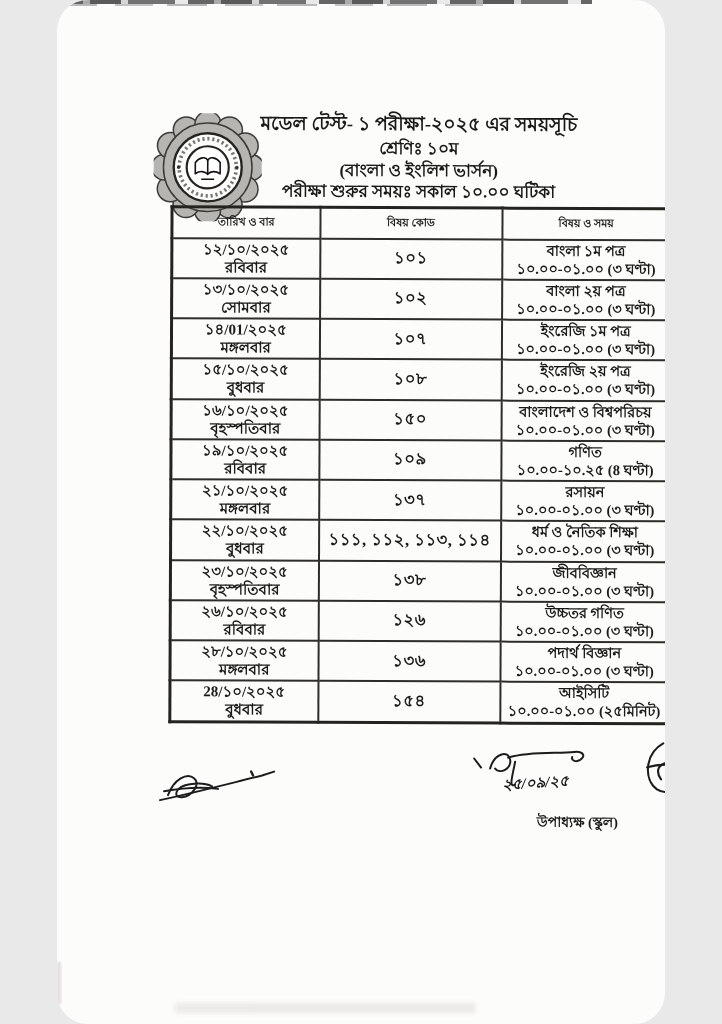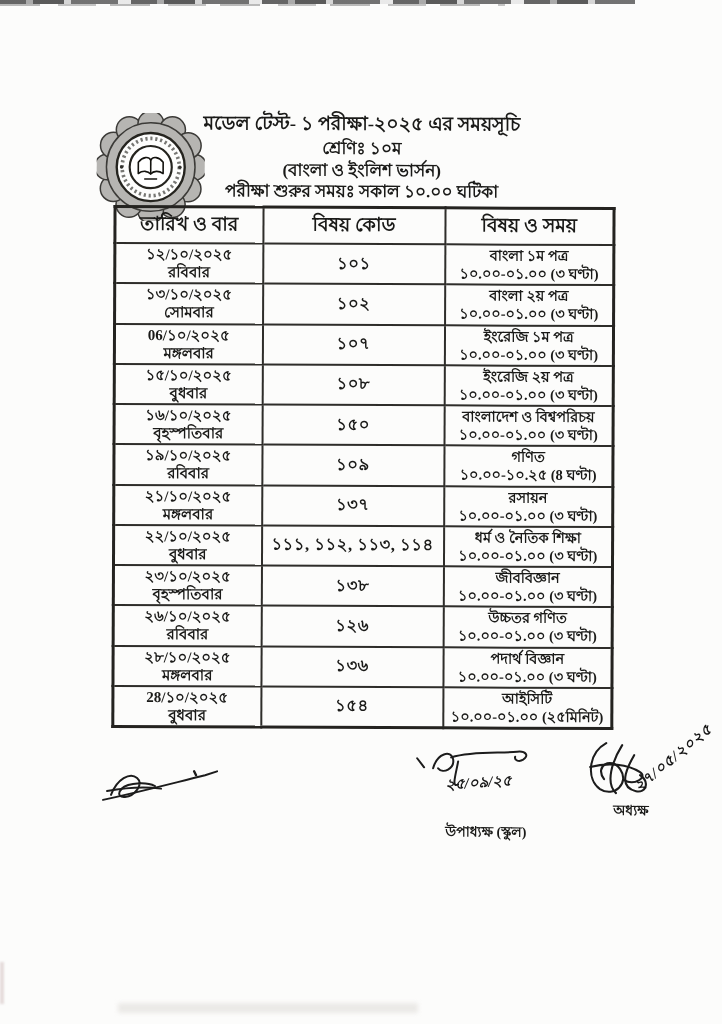--- a/index.html
+++ b/index.html
@@ -1,23 +1,24 @@
 <!DOCTYPE html>
 <html><head>
 <meta charset="utf-8">
 <style>
   html,body{margin:0;padding:0;background:#e9e9e9;}
   .page{
     position:relative;
-    width:722px;height:1024px;
+    width:608px;height:1024px;
     margin:0 auto;
     background:#fcfcfb;
     overflow:hidden;
     font-family:"Liberation Serif","DejaVu Serif",serif;
     color:#1a1a18;
+    border-radius:31px;
   }
   
   .scan-strip{
     position:absolute;left:0;top:0;height:4px;width:88%;
     background:repeating-linear-gradient(90deg,
       #4b4b4b 0 26px,#9c9c9c 26px 33px,#3e3e3e 33px 64px,
       #cfcfcf 64px 71px,#5a5a5a 71px 118px,#e6e6e6 118px 131px);
     opacity:.85;
   }
   .scan-strip2{
@@ -52,21 +53,21 @@
   table.schedule col.c1{width:148px;}
   table.schedule col.c2{width:182px;}
   table.schedule col.c3{width:169px;}
   table.schedule th,table.schedule td{
     border:2px solid #2e2d2a;
     padding:1px 2px;
     vertical-align:middle;
   }
   table.schedule thead tr{height:31px;}
   table.schedule tbody tr{height:36.6px;}
-  table.schedule th{font-size:19px;font-weight:700;text-align:center;}
+  table.schedule th{font-size:11px;font-weight:700;text-align:center;}
   td.cell-date{text-align:center;font-size:15px;font-weight:600;line-height:1.2;margin-left:24px;}
   td.cell-code{text-align:center;font-size:16.5px;font-weight:700;letter-spacing:.5px;}
   td.cell-subj{text-align:center;font-size:14.5px;font-weight:600;line-height:1.25;font-family:Liberation Serif, serif;}
 
   .sig{position:absolute;text-align:center;}
   .sig .sigsvg{display:block;margin:0 auto;}
   .sig .siglabel{font-size:14px;font-weight:700;white-space:nowrap;}
   .sigdate{
     position:absolute;font-size:15px;font-weight:600;color:#161616;
     white-space:nowrap;font-style:italic;
@@ -159,21 +160,21 @@
             <td class="cell-code">
               <div>১০২</div>
             </td>
             <td class="cell-subj">
               <div>বাংলা ২য় পত্র</div>
               <div>১০.০০-০১.০০ (৩ ঘণ্টা)</div>
             </td>
           </tr>
           <tr>
             <td class="cell-date">
-              <div>06/১০/২০২৫</div>
+              <div>১৪/01/২০২৫</div>
               <div>মঙ্গলবার</div>
             </td>
             <td class="cell-code">
               <div>১০৭</div>
             </td>
             <td class="cell-subj">
               <div>ইংরেজি ১ম পত্র</div>
               <div>১০.০০-০১.০০ (৩ ঘণ্টা)</div>
             </td>
           </tr>
@@ -312,21 +313,21 @@
     <div class="sig" style="left:412px;top:744px;width:150px;">
       <svg class="sigsvg" width="150" height="58" viewBox="0 0 150 58">
         <g fill="none" stroke="#1c1c1c" stroke-width="2" stroke-linecap="round">
           <path d="M6,14 l7,9"></path>
           <path d="M22,24 C26,9 40,5 42,15 C43.5,24 32,30 27,24"></path>
           <path d="M40,13 C62,6 90,9 106,7 C115,6 118,11 112,15 C108,17.5 103,16 104,12"></path>
           <path d="M47,17 C45,29 40,44 47,40"></path>
         </g>
       </svg>
       <div class="sigdate d3">২৫/০৯/২৫</div>
-      <div class="siglabel" style="margin-top:18px;">উপাধ্যক্ষ (স্কুল)</div>
+      <div class="siglabel" style="margin-top:8px;text-align:right;">উপাধ্যক্ষ (স্কুল)</div>
     </div>
 
     <div class="sig" style="left:572px;top:736px;width:120px;">
       <svg class="sigsvg" width="110" height="62" viewBox="0 0 110 62">
         <g fill="none" stroke="#1c1c1c" stroke-width="2.1" stroke-linecap="round">
           <path d="M30,6 C12,16 10,42 24,52 C38,61 54,46 44,32 C35,19 18,29 28,42"></path>
           <path d="M46,8 C36,24 29,46 40,56"></path>
           <path d="M14,30 C32,25 52,27 64,35 C72,40 58,49 48,43"></path>
           <path d="M58,18 C50,32 42,50 60,54 C70,56 74,45 64,38"></path>
         </g>

